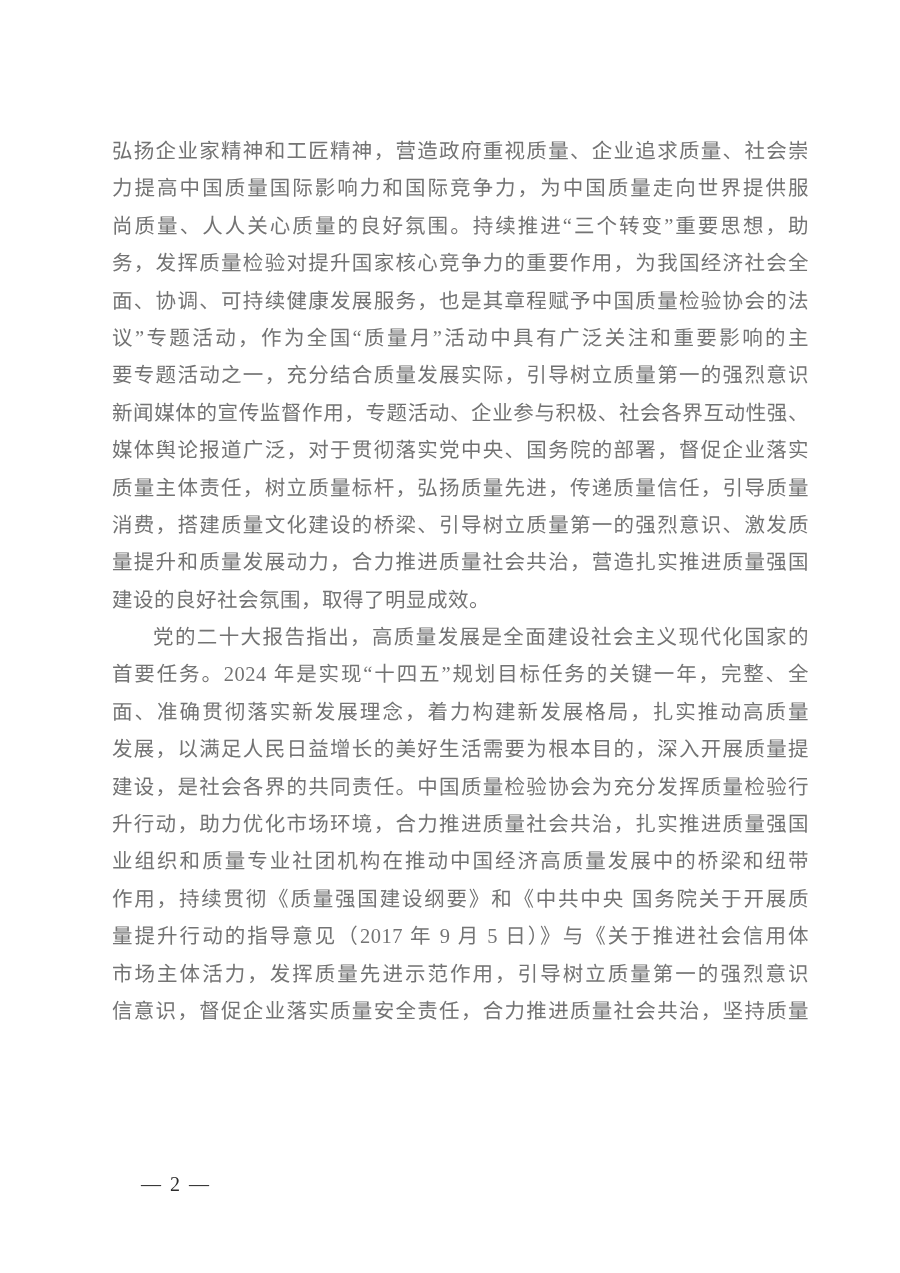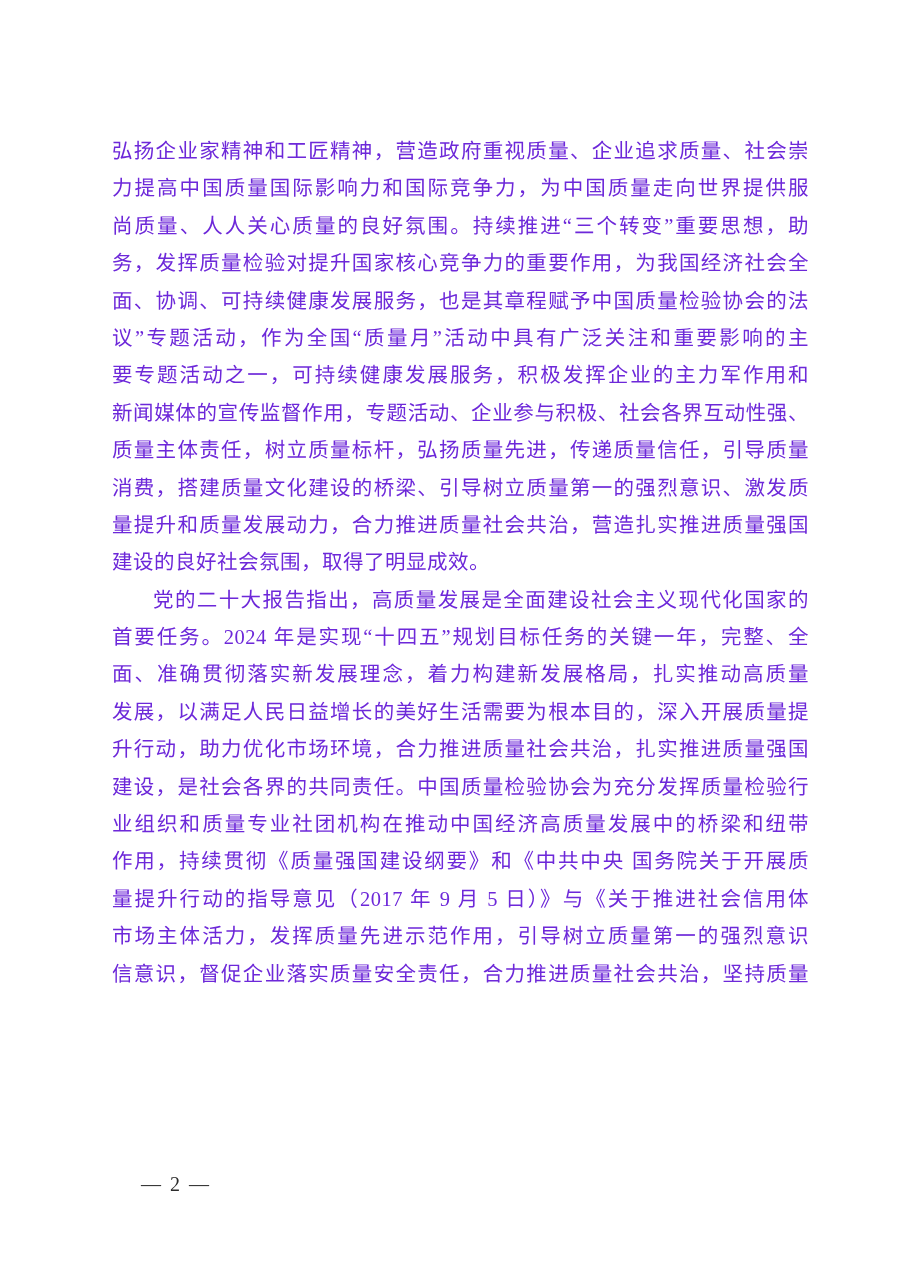--- a/index.html
+++ b/index.html
@@ -15,21 +15,21 @@
     font-family: "Liberation Serif", serif;
     overflow: hidden;
   }
   .body-text {
     position: absolute;
     left: 112px;
     top: 133px;
     width: 697px;
     font-size: 20.5px;
     line-height: 37.4px;
-    color: #6d28d9;
+    color: #737373;
     letter-spacing: 0.5px;
   }
   .line {
     text-align: justify;
     text-align-last: justify;
     height: 37.4px;
     overflow: hidden;
   }
   .line.indent {
     text-indent: 2em;
@@ -52,32 +52,33 @@
 <body>
 
 <div class="page">
   <div class="body-text">
       <div class="line">弘扬企业家精神和工匠精神，营造政府重视质量、企业追求质量、社会崇</div>
       <div class="line">力提高中国质量国际影响力和国际竞争力，为中国质量走向世界提供服</div>
       <div class="line">尚质量、人人关心质量的良好氛围。持续推进“三个转变”重要思想，助</div>
       <div class="line">务，发挥质量检验对提升国家核心竞争力的重要作用，为我国经济社会全</div>
       <div class="line">面、协调、可持续健康发展服务，也是其章程赋予中国质量检验协会的法</div>
       <div class="line">议”专题活动，作为全国“质量月”活动中具有广泛关注和重要影响的主</div>
-      <div class="line">要专题活动之一，可持续健康发展服务，积极发挥企业的主力军作用和</div>
+      <div class="line">要专题活动之一，充分结合质量发展实际，引导树立质量第一的强烈意识</div>
       <div class="line">新闻媒体的宣传监督作用，专题活动、企业参与积极、社会各界互动性强、</div>
+      <div class="line">媒体舆论报道广泛，对于贯彻落实党中央、国务院的部署，督促企业落实</div>
       <div class="line">质量主体责任，树立质量标杆，弘扬质量先进，传递质量信任，引导质量</div>
       <div class="line">消费，搭建质量文化建设的桥梁、引导树立质量第一的强烈意识、激发质</div>
       <div class="line">量提升和质量发展动力，合力推进质量社会共治，营造扎实推进质量强国</div>
       <div class="line para-end">建设的良好社会氛围，取得了明显成效。</div>
       <div class="line indent">党的二十大报告指出，高质量发展是全面建设社会主义现代化国家的</div>
       <div class="line">首要任务。2024 年是实现“十四五”规划目标任务的关键一年，完整、全</div>
       <div class="line">面、准确贯彻落实新发展理念，着力构建新发展格局，扎实推动高质量</div>
       <div class="line">发展，以满足人民日益增长的美好生活需要为根本目的，深入开展质量提</div>
+      <div class="line">建设，是社会各界的共同责任。中国质量检验协会为充分发挥质量检验行</div>
       <div class="line">升行动，助力优化市场环境，合力推进质量社会共治，扎实推进质量强国</div>
-      <div class="line">建设，是社会各界的共同责任。中国质量检验协会为充分发挥质量检验行</div>
       <div class="line">业组织和质量专业社团机构在推动中国经济高质量发展中的桥梁和纽带</div>
       <div class="line">作用，持续贯彻《质量强国建设纲要》和《中共中央 国务院关于开展质</div>
       <div class="line">量提升行动的指导意见（2017 年 9 月 5 日）》与《关于推进社会信用体</div>
       <div class="line">市场主体活力，发挥质量先进示范作用，引导树立质量第一的强烈意识</div>
       <div class="line">信意识，督促企业落实质量安全责任，合力推进质量社会共治，坚持质量</div>
     </div>
   <div class="page-number">— 2 —</div>
 </div>
 
 </body></html>

